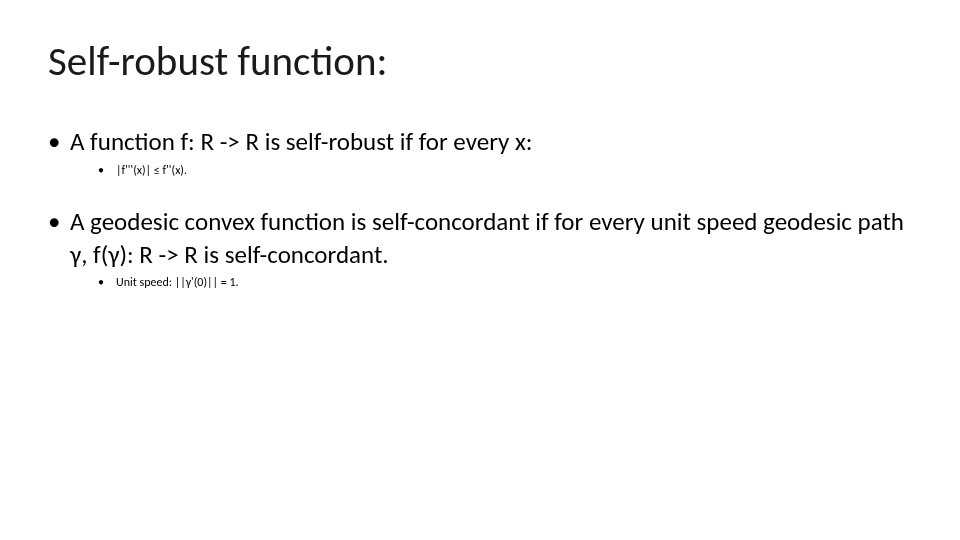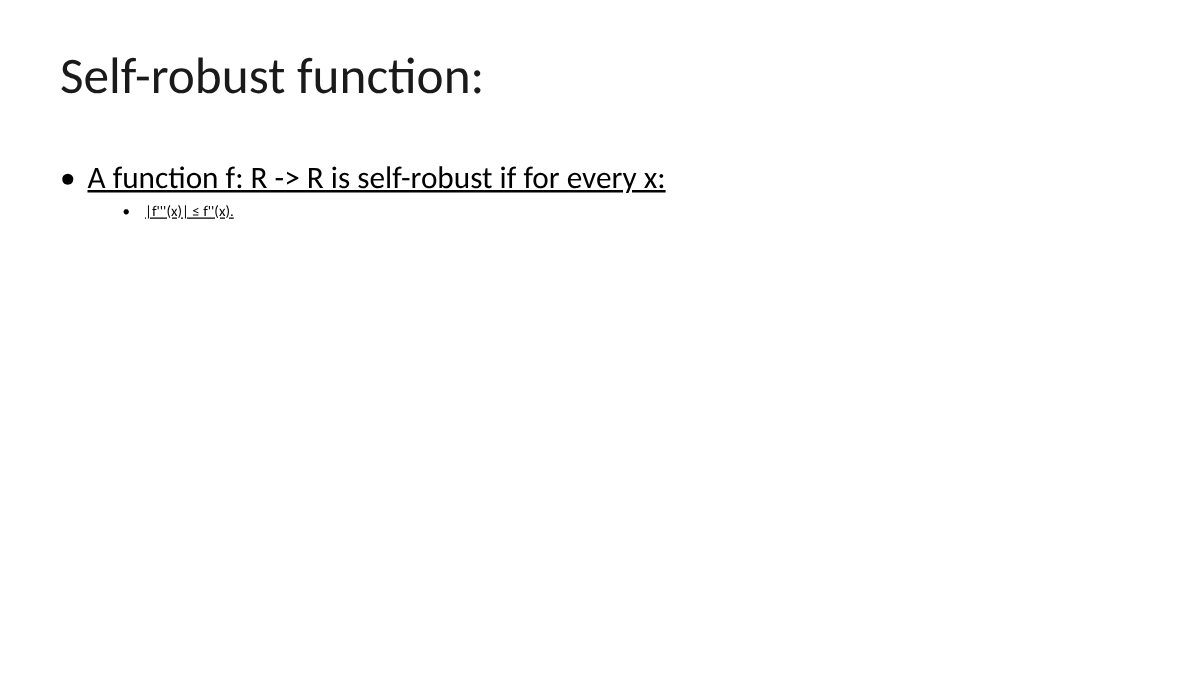--- a/index.html
+++ b/index.html
@@ -28,21 +28,20 @@
     list-style: none;
     padding-left: 0;
     margin: 0;
   }
   ul.level1 > li {
     font-size: 25px;
     line-height: 1.3;
     margin-bottom: 6px;
     padding-left: 22px;
     position: relative;
-    text-decoration: underline;
   }
   ul.level1 > li::before {
     content: "•";
     position: absolute;
     left: 0;
     top: 0;
   }
   ul.level2 {
     list-style: none;
     padding-left: 28px;
@@ -69,14 +68,22 @@
 
   <ul class="level1">
     <li>
       <span>A function f: R -&gt; R is self-robust if for every x:</span>
       <ul class="level2">
         <li>
           <span>|f'''(x)| ≤   f''(x).</span>
         </li>
       </ul>
     </li>
+    <li>
+      <span>A geodesic convex function is self-concordant if for every unit speed geodesic path γ, f(γ): R -&gt; R is self-concordant.</span>
+      <ul class="level2">
+        <li>
+          <span>Unit speed: ||γ'(0)|| = 1.</span>
+        </li>
+      </ul>
+    </li>
   </ul>
 </div>
 
 </body></html>

